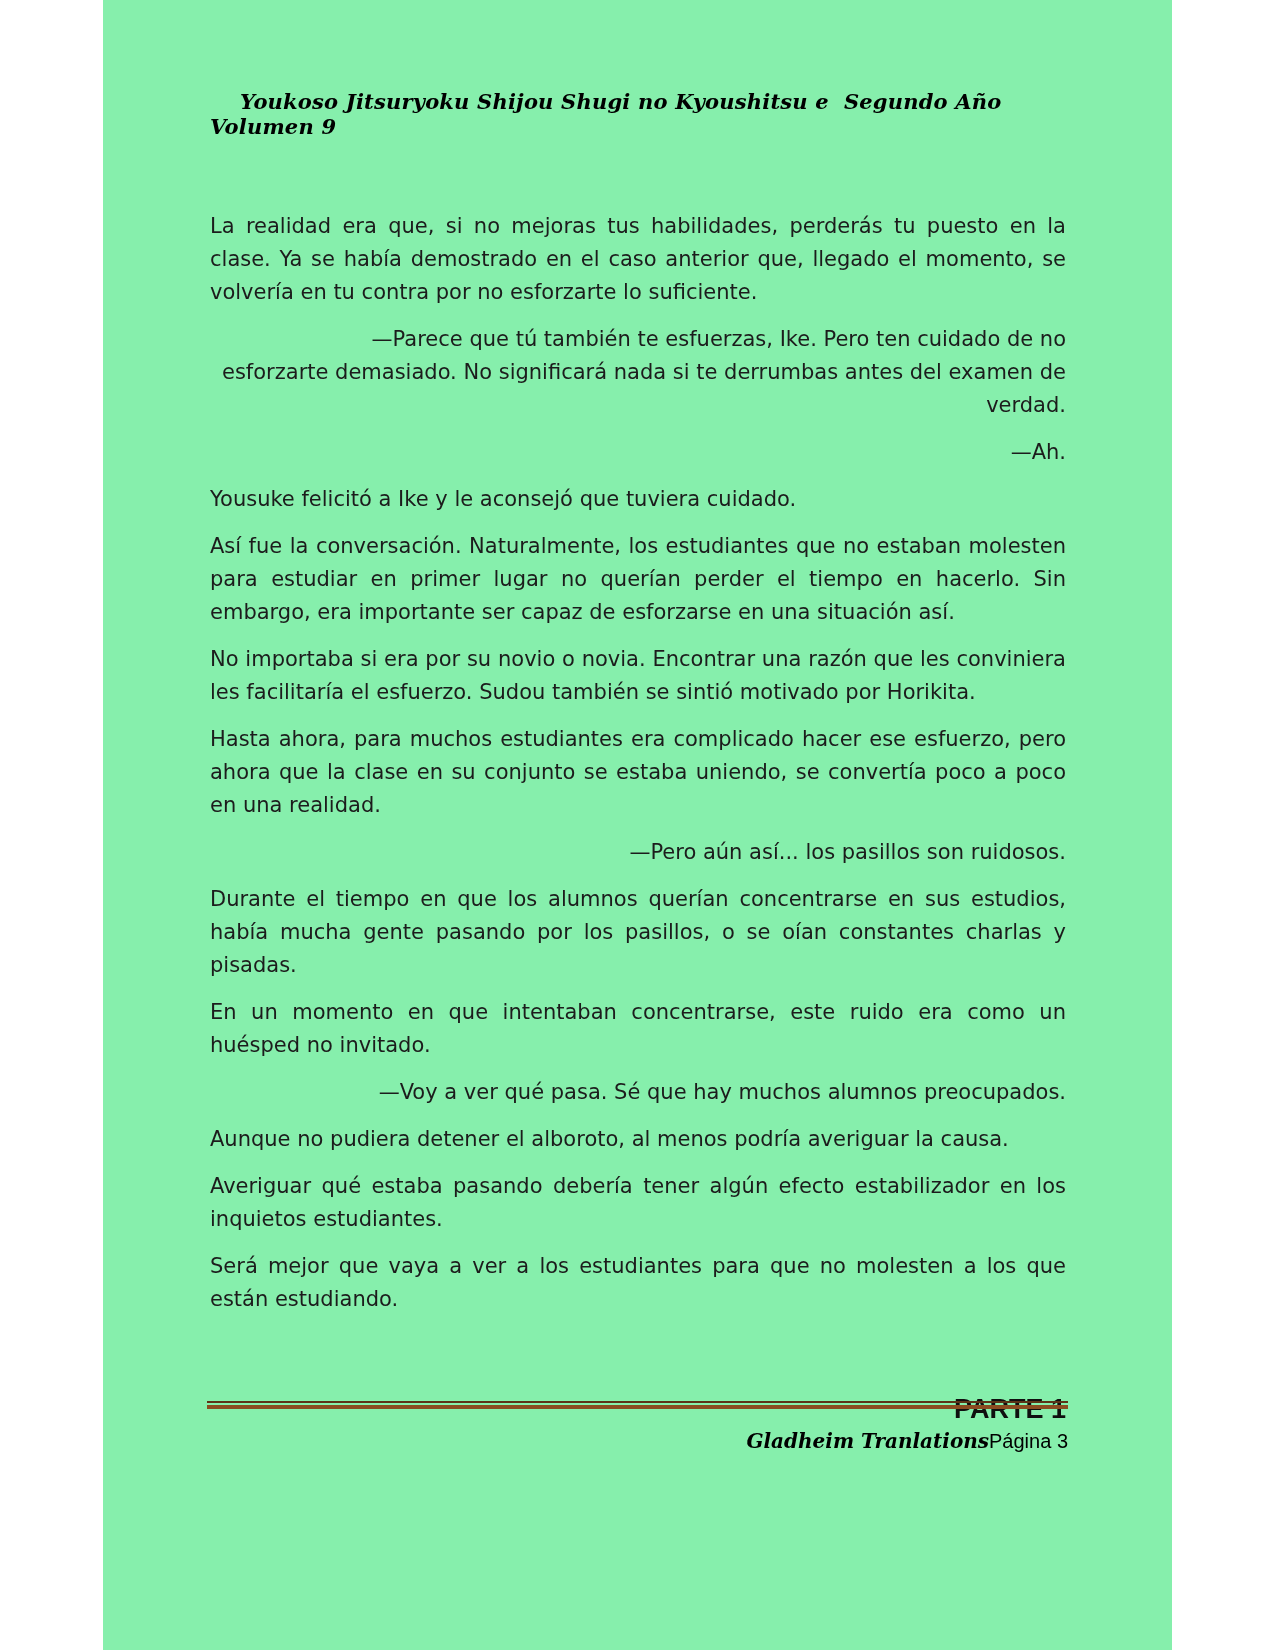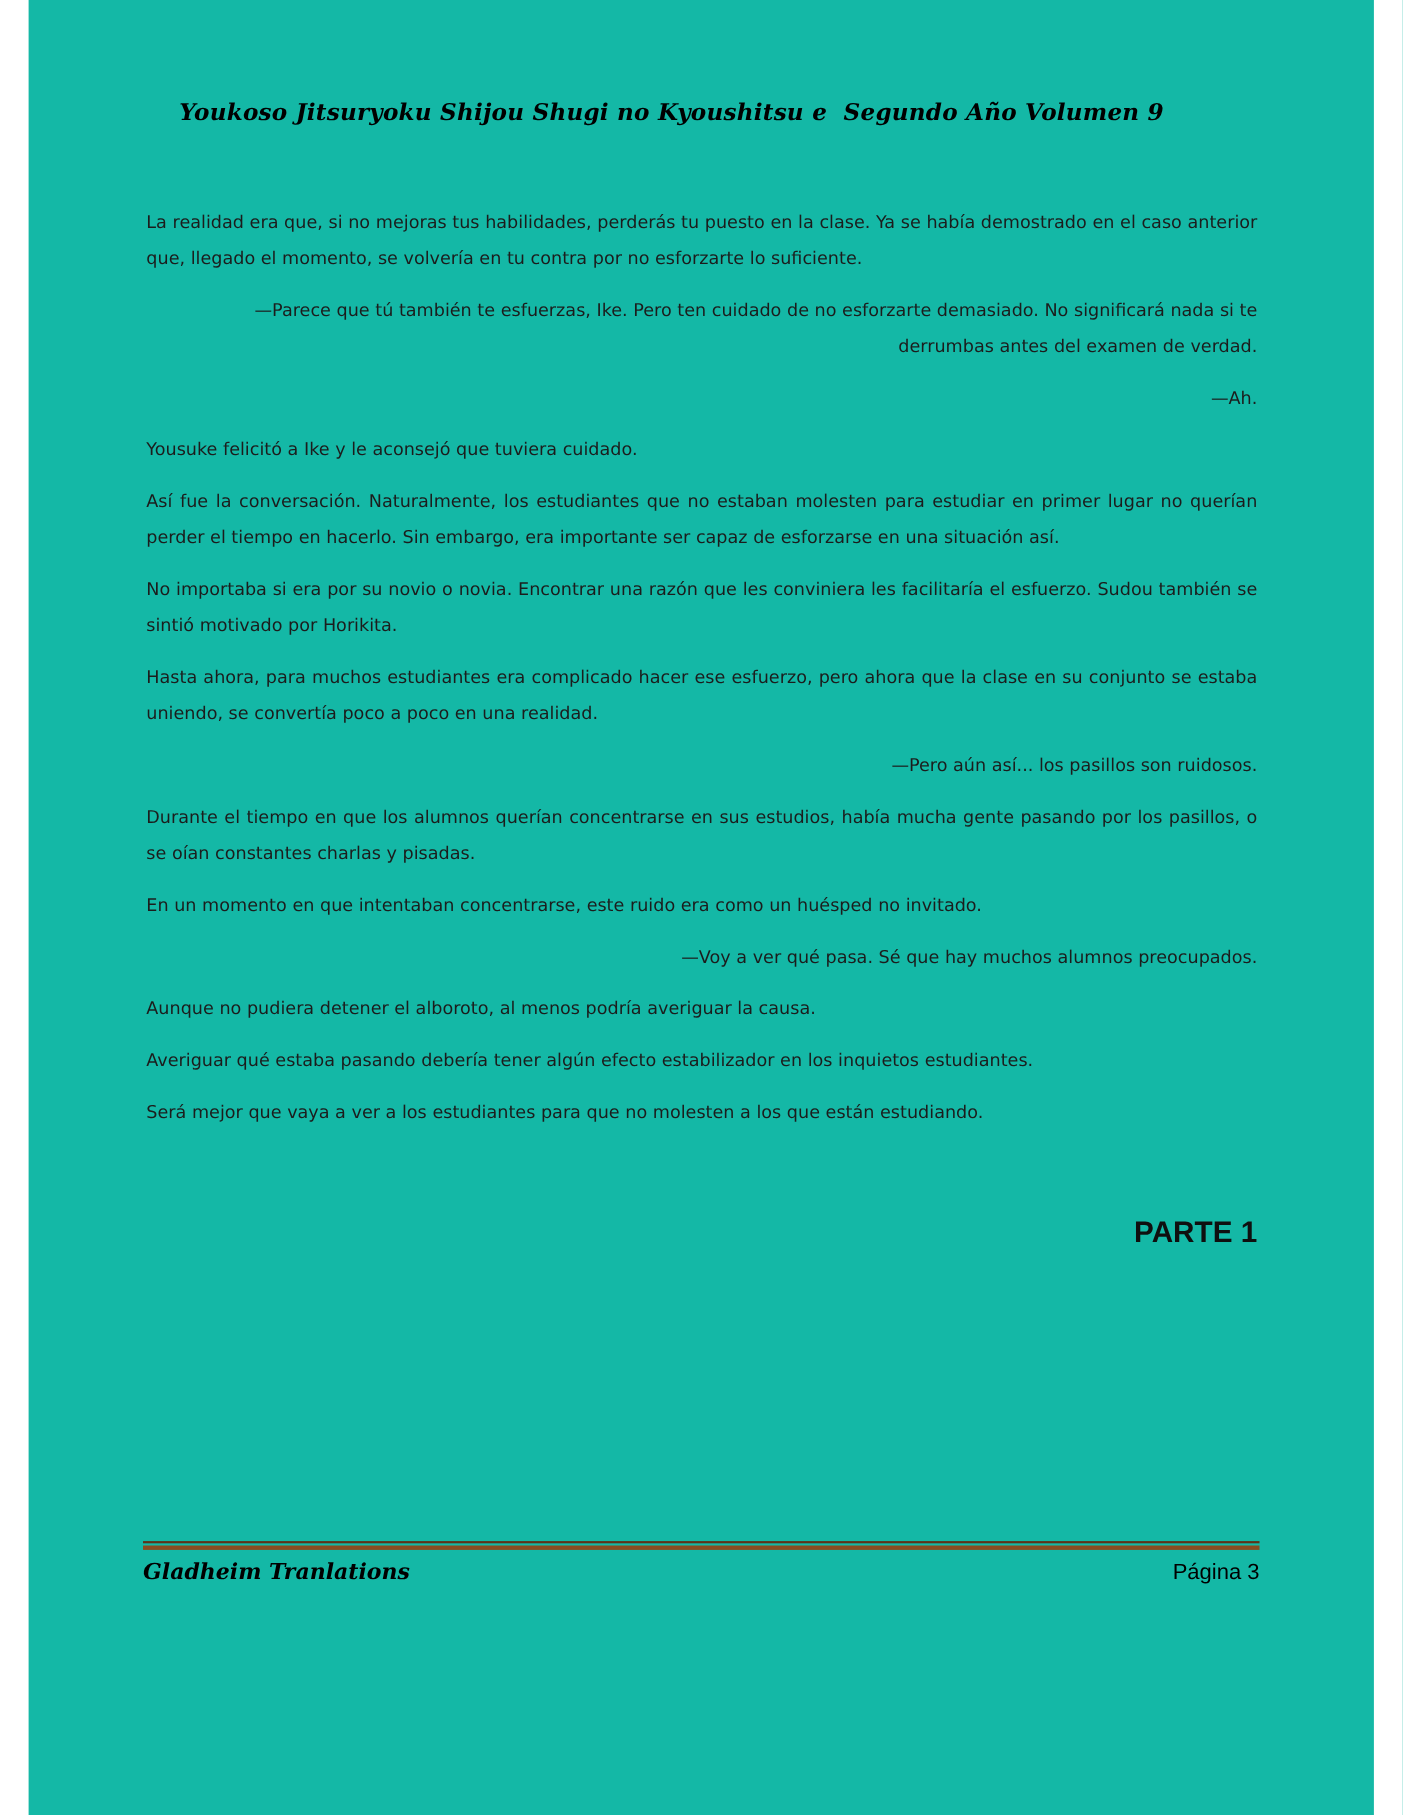--- a/index.html
+++ b/index.html
@@ -1,39 +1,39 @@
 <!DOCTYPE html>
 <html><head>
 <meta charset="utf-8">
 <style>
   * { margin: 0; padding: 0; box-sizing: border-box; }
   html, body { background: #ffffff; }
   .page {
     position: relative;
-    width: 1223px;
+    width: 1069px;
     height: 1650px;
     margin: 0 auto;
-    background: #14b8a6;
+    background: #86efac;
     overflow: hidden;
     padding: 64px 106px 0 107px;
     font-family: "DejaVu Sans", sans-serif;
     color: #1c1c1c;
   }
   .doc-header {
     font-family: "DejaVu Serif", serif;
     font-style: italic;
     font-weight: bold;
     font-size: 21px;
     letter-spacing: 0.2px;
     color: #000000;
     white-space: pre-wrap;
     margin-bottom: 46px;
   }
   .doc-body p.para {
-    font-size: 16px;
+    font-size: 21px;
     line-height: 33px;
     text-align: justify;
     margin-bottom: 14px;
     color: #1c1c1c;
   }
   .doc-body p.para.indent {
     text-indent: 71px;
     text-align: right;
   }
   .section-heading {
@@ -46,23 +46,23 @@
   }
   .footer-assembly {
     position: absolute;
     left: 104px;
     right: 104px;
     top: 1401px;
   }
   .rule-thin  { height: 2px; background: #5d3317; }
   .rule-thick { height: 4px; background: #8a4c20; margin-top: 2px; }
   .footer-row {
-    margin-top: 7px;
+    margin-top: 20px;
     display: flex;
-    justify-content: space-between;
+    justify-content: flex-end;
     align-items: baseline;
   }
   .footer-left {
     font-family: "DejaVu Serif", serif;
     font-style: italic;
     font-weight: bold;
     font-size: 20px;
     color: #000000;
   }
   .footer-right {

